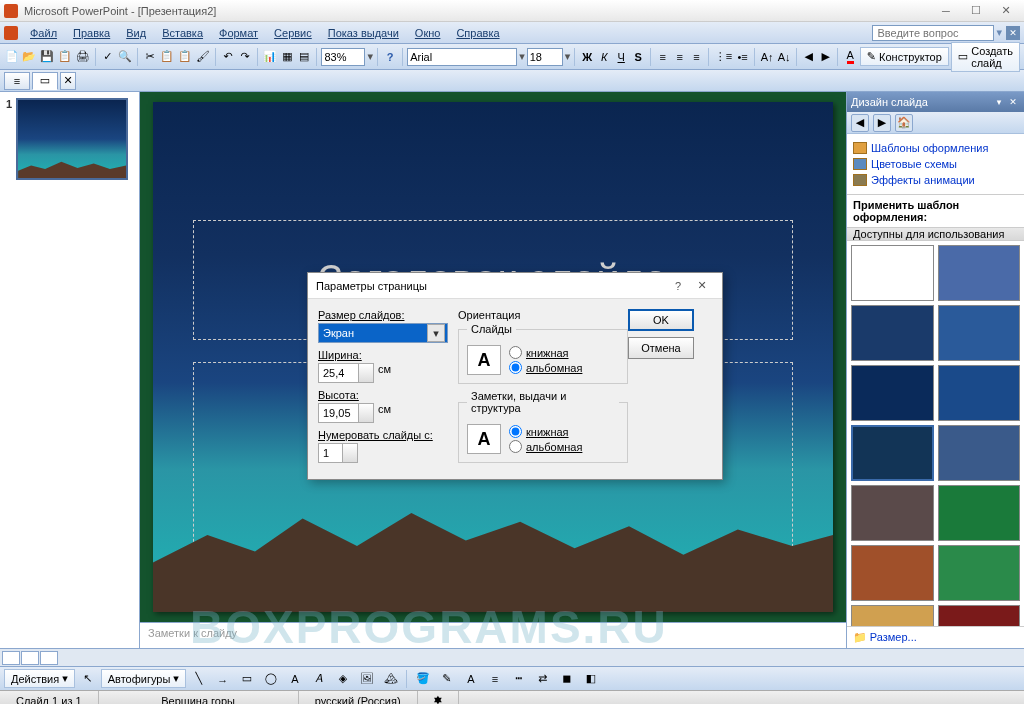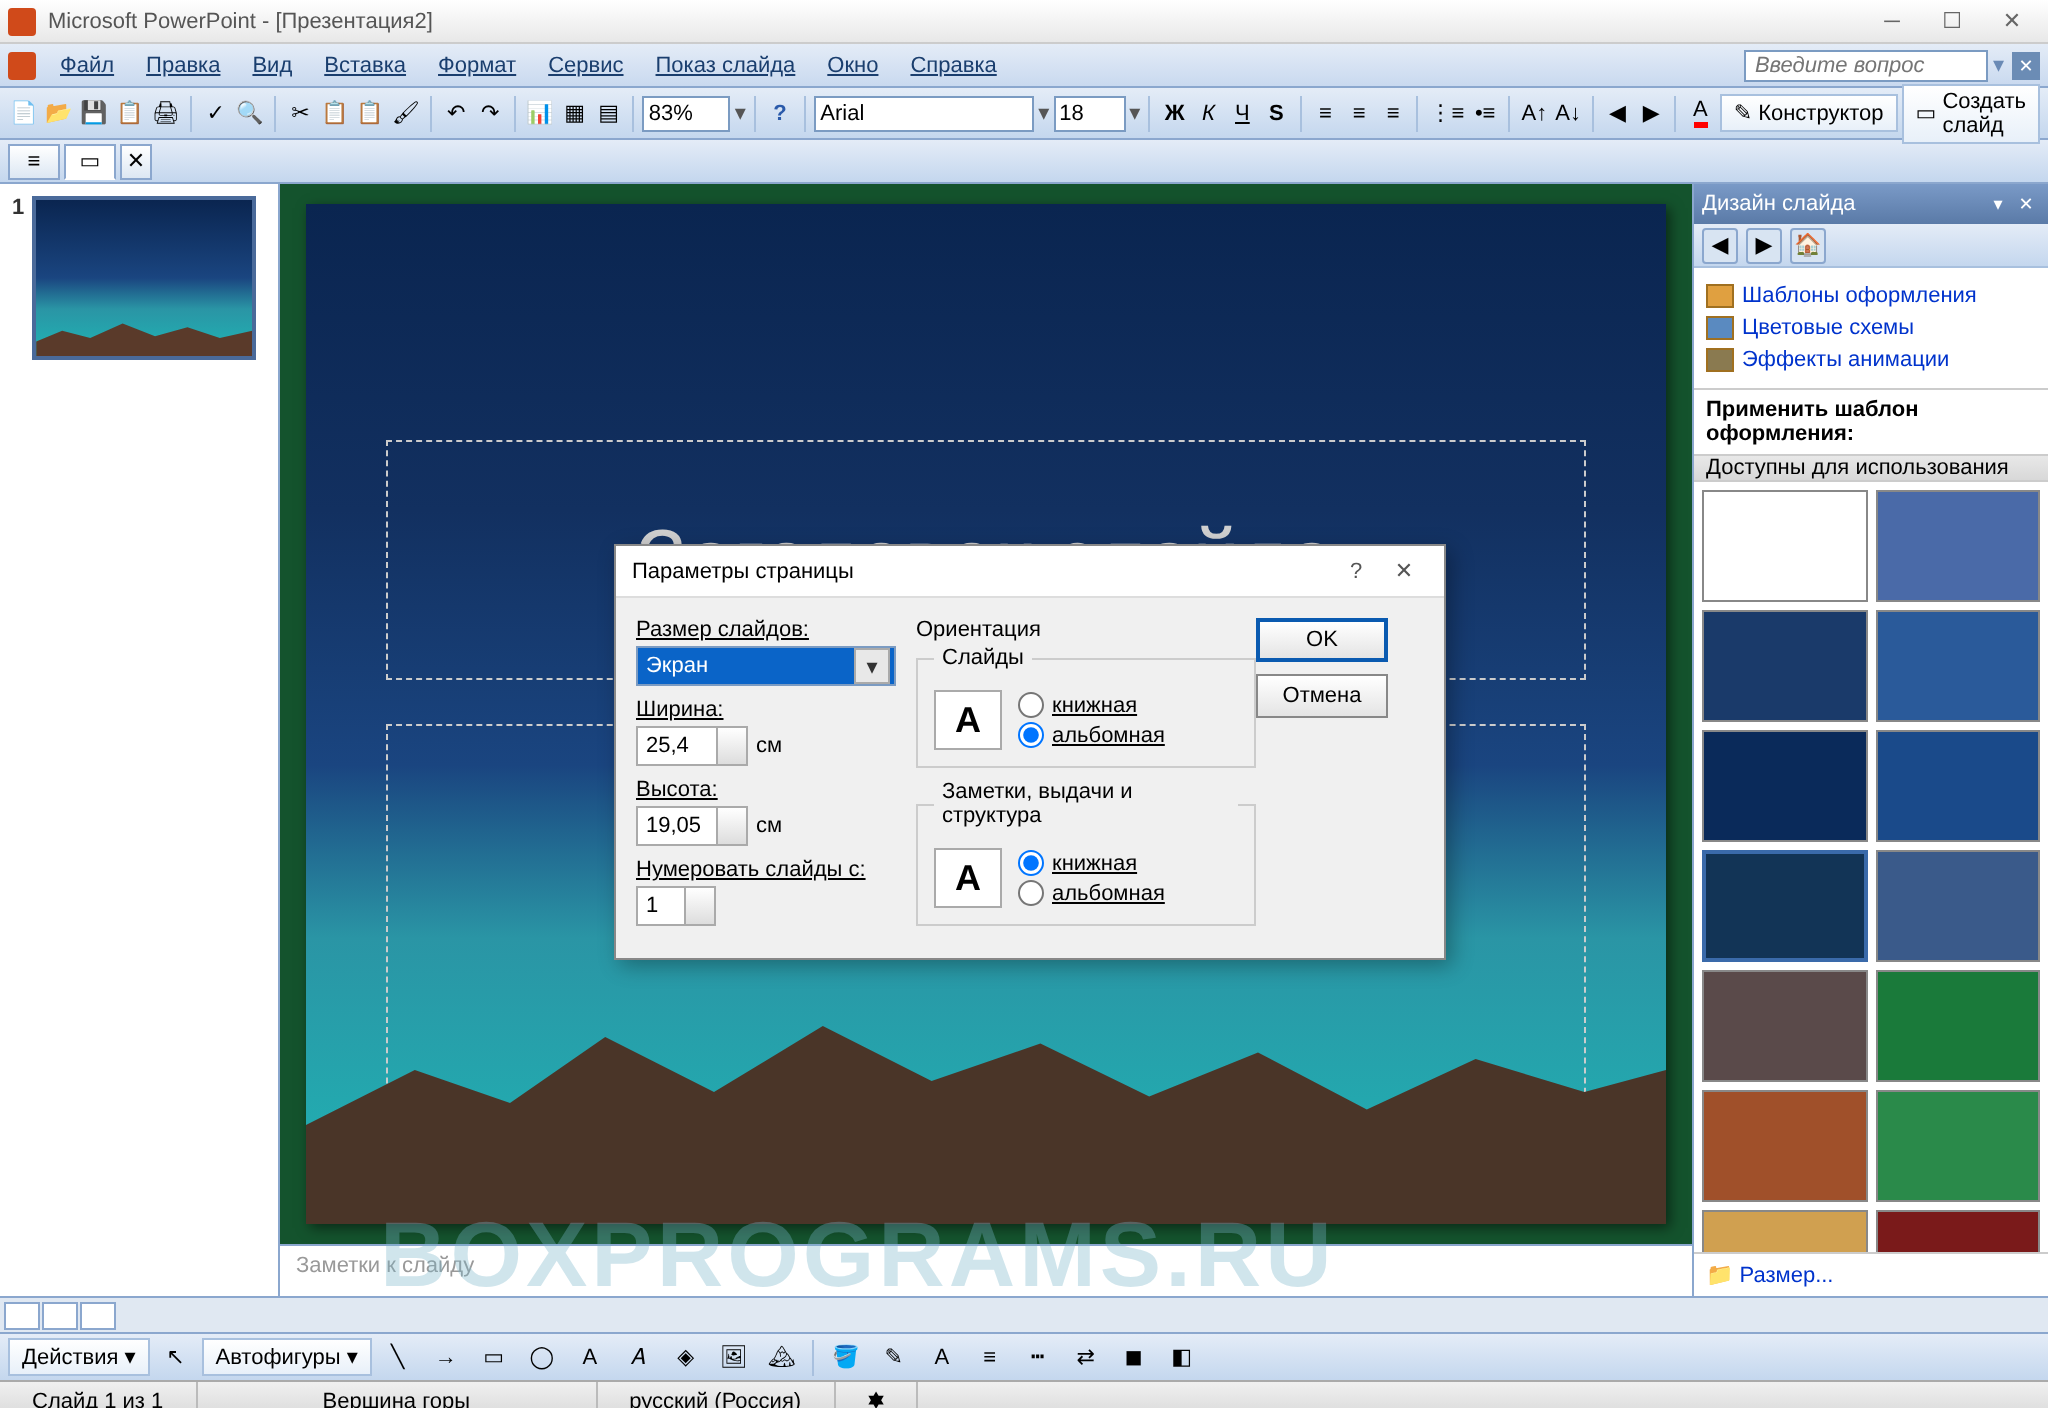--- a/index.html
+++ b/index.html
@@ -5,21 +5,21 @@
 *{box-sizing:border-box;margin:0;padding:0;font-family:Tahoma,Arial,sans-serif;font-size:11px}
 body{width:1024px;height:704px;overflow:hidden;background:#fff;position:relative}
 .titlebar{height:22px;background:linear-gradient(#fff,#e8e8e8);display:flex;align-items:center;padding:0 4px;border-bottom:1px solid #ccc}
 .titlebar .appicon{width:14px;height:14px;background:#d04a1a;margin-right:6px;border-radius:2px}
 .titlebar .title{flex:1;color:#555}
 .winbtns{display:flex;gap:2px}
 .winbtn{width:28px;height:18px;display:flex;align-items:center;justify-content:center;color:#666}
 .menubar{height:22px;background:linear-gradient(#e4ecf7,#c9d9ef);display:flex;align-items:center;padding:0 4px;border-bottom:1px solid #8ba7ce}
 .menubar .menuitem{padding:2px 8px;color:#1a3e6e}
 .menubar .menuitem u{text-decoration:underline}
-.questionbox{margin-left:auto;width:122px;height:16px;background:#fff;border:1px solid #7b9bc2;color:#999;padding:0 4px;font-style:italic}
+.questionbox{margin-left:auto;width:122px;height:16px;background:#fff;border:1px solid #7b9bc2;color:#999;padding:0 4px;}
 .mb-close{width:14px;height:14px;background:#6b8cb5;color:#fff;display:flex;align-items:center;justify-content:center;margin-left:4px;font-size:9px}
 .toolbar{height:26px;background:linear-gradient(#e4ecf7,#c4d7ee);display:flex;align-items:center;padding:0 4px;border-bottom:1px solid #8ba7ce;gap:2px}
 .tbtn{width:22px;height:22px;display:flex;align-items:center;justify-content:center;border:1px solid transparent}
 .tsep{width:2px;height:18px;border-left:1px solid #a8c0de;margin:0 2px}
 .zoominput{width:44px;height:18px;border:1px solid #7b9bc2;background:#fff;padding:0 2px}
 .fontselect{width:110px;height:18px;border:1px solid #7b9bc2;background:#fff;padding:0 2px}
 .sizeselect{width:36px;height:18px;border:1px solid #7b9bc2;background:#fff;padding:0 2px}
 .toolbar-right{margin-left:auto;display:flex;gap:2px;align-items:center}
 .btnlabel{padding:2px 6px;border:1px solid #a8c0de;background:linear-gradient(#fff,#e8f0f9);display:flex;align-items:center;gap:3px}
 .viewbar{height:22px;background:linear-gradient(#e4ecf7,#c4d7ee);border-bottom:1px solid #8ba7ce;display:flex;align-items:center;padding:0 4px}
@@ -65,21 +65,21 @@
 .dialog{position:absolute;left:307px;top:272px;width:416px;background:#f0f0f0;border:1px solid #888;box-shadow:3px 3px 10px rgba(0,0,0,0.3);z-index:100}
 .dlg-title{height:26px;background:#fff;border-bottom:1px solid #ddd;display:flex;align-items:center;padding:0 8px}
 .dlg-title .sp{flex:1}
 .dlg-title .dbtn{width:24px;height:20px;display:flex;align-items:center;justify-content:center;color:#555}
 .dlg-body{padding:10px;display:flex;gap:0}
 .dlg-col1{width:140px}
 .dlg-label{margin-bottom:2px}
 .dlg-label u{text-decoration:underline}
 .dlg-select{width:130px;height:20px;border:1px solid #7b9bc2;background:#0a64c8;color:#fff;padding:0 4px;margin-bottom:6px;display:flex;align-items:center;position:relative}
 .dlg-select::after{content:"▾";position:absolute;right:2px;width:16px;height:16px;background:#e8e8e8;border:1px solid #aaa;color:#333;display:flex;align-items:center;justify-content:center}
-.dlg-num{display:flex;align-items:center;gap:4px;margin-bottom:6px}
+.dlg-num{display:flex;align-items:flex-start;gap:4px;margin-bottom:6px}
 .dlg-spin{width:56px;height:20px;border:1px solid #aaa;background:#fff;padding:0 4px;display:flex;align-items:center;position:relative}
 .dlg-spin::after{content:"";position:absolute;right:0;top:0;width:14px;height:18px;background:linear-gradient(#fff,#ddd);border-left:1px solid #aaa}
 .dlg-fieldset{border:1px solid #ccc;padding:6px 8px 8px;width:170px}
 .dlg-fieldset legend{padding:0 4px}
 .dlg-orow{display:flex;align-items:center;gap:8px;margin-top:4px}
 .dlg-oicon{width:34px;height:30px;border:1px solid #aaa;background:#fff;display:flex;align-items:center;justify-content:center;font-size:18px;font-weight:bold}
 .dlg-radios{display:flex;flex-direction:column;gap:2px}
 .dlg-radio{display:flex;align-items:center;gap:4px}
 .dlg-radio input{margin:0}
 .dlg-col3{width:66px;display:flex;flex-direction:column;gap:6px}
@@ -102,21 +102,21 @@
 </div>
 
 <div class="menubar">
   <span class="ico" style="background:#d04a1a;width:14px;height:14px;margin-right:4px;border-radius:2px"></span>
   <div class="menuitem"><u>Файл</u></div>
   <div class="menuitem"><u>Правка</u></div>
   <div class="menuitem"><u>Вид</u></div>
   <div class="menuitem"><u>Вставка</u></div>
   <div class="menuitem"><u>Формат</u></div>
   <div class="menuitem"><u>Сервис</u></div>
-  <div class="menuitem"><u>Показ слайда</u></div>
+  <div class="menuitem"><u>Показ выдачи</u></div>
   <div class="menuitem"><u>Окно</u></div>
   <div class="menuitem"><u>Справка</u></div>
   <input class="questionbox" placeholder="Введите вопрос" style="">
   <div style="color:#6a8ab5;margin-left:2px">▾</div>
   <div class="mb-close">✕</div>
 </div>
 
 <div class="toolbar">
   <div class="tbtn">📄</div>
   <div class="tbtn">📂</div>

